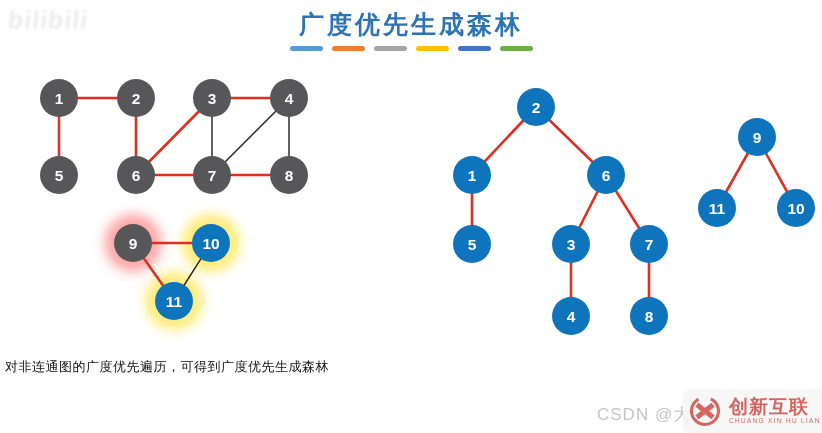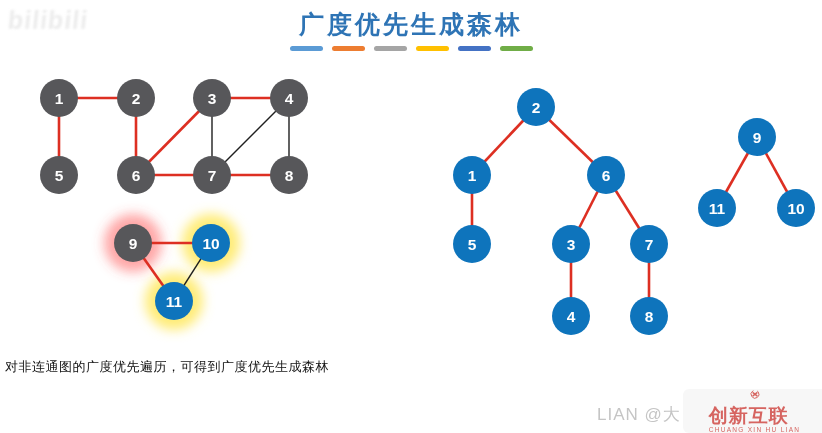--- a/index.html
+++ b/index.html
@@ -31,21 +31,21 @@
     letter-spacing:0.5px;
   }
   .csdn-wm{
     position:absolute;left:597px;top:403px;font-size:17px;color:#c5c5c5;
     letter-spacing:1px;white-space:nowrap;
   }
   .brand{
     position:absolute;right:0;top:389px;width:139px;height:44px;
     background:#f6f6f6;border-radius:6px 0 0 6px;
     display:flex;align-items:center;gap:6px;padding-left:4px;
-    box-sizing:border-box;opacity:0.85;flex-direction:column;
+    box-sizing:border-box;opacity:0.85;
   }
   .brand-txt{display:flex;flex-direction:column;line-height:1;}
   .brand-name{font-size:19px;font-weight:bold;letter-spacing:1px;}
   .brand-sub{font-size:6.5px;letter-spacing:1.3px;margin-top:2px;}
 </style>
 </head>
 <body>
 
 <div id="stage">
 
@@ -142,21 +142,21 @@
         <text x="757" y="137" dy="0.36em" class="nlabel">9</text>
         <circle cx="717" cy="208" r="19" fill="#0e74bc"></circle>
         <text x="717" y="208" dy="0.36em" class="nlabel">11</text>
         <circle cx="796" cy="208" r="19" fill="#0e74bc"></circle>
         <text x="796" y="208" dy="0.36em" class="nlabel">10</text>
       </g>
     </svg>
 
   <div class="caption">对非连通图的广度优先遍历，可得到广度优先生成森林</div>
 
-  <div class="csdn-wm" style="color: rgb(197, 197, 197);">LIAN @大</div>
+  <div class="csdn-wm" style="color: rgb(197, 197, 197);">CSDN @大</div>
 
   <div class="brand" style="color: rgb(207, 74, 69);">
     <svg width="36" height="36" viewBox="0 0 40 40">
       <circle cx="20" cy="20" r="15" fill="none" stroke="currentColor" stroke-width="3.4" stroke-dasharray="72 14" transform="rotate(-35 20 20)"></circle>
       <line x1="11" y1="13" x2="29" y2="27" stroke="currentColor" stroke-width="5.6"></line>
       <line x1="29" y1="13" x2="11" y2="27" stroke="currentColor" stroke-width="5.6"></line>
     </svg>
     <div class="brand-txt">
       <span class="brand-name">创新互联</span>
       <span class="brand-sub">CHUANG XIN HU LIAN</span>

